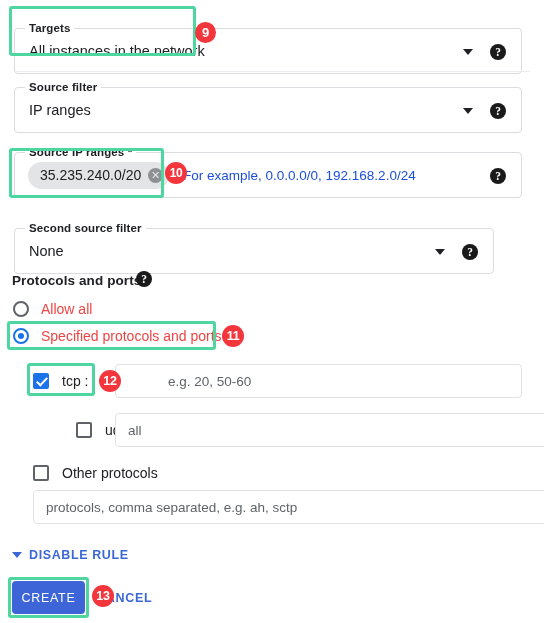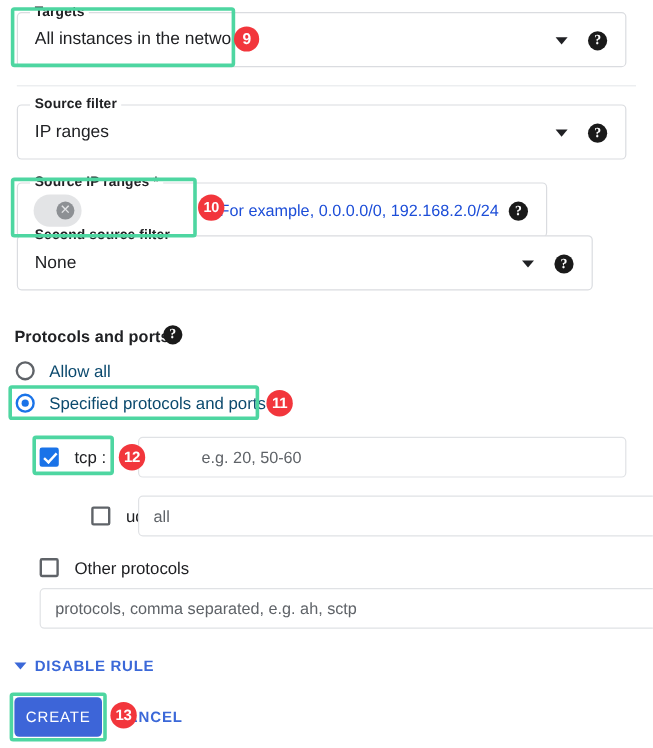--- a/index.html
+++ b/index.html
@@ -150,21 +150,21 @@
     content: "";
     position: absolute;
     left: 3px; top: 3px;
     width: 6px; height: 6px;
     border-radius: 50%;
     background: #1a73e8;
   }
   .radio-row .lbl {
     margin-left: 12px;
     font-size: 14px;
-    color: #0c4a6e;
+    color: #ef4444;
     white-space: nowrap;
   }
 
   
   .cbox-row {
     position: absolute;
     display: flex;
     align-items: center;
     height: 22px;
   }
@@ -276,46 +276,47 @@
     color: #fff;
     font-weight: bold;
     text-align: center;
     font-family: "Liberation Sans", sans-serif;
     letter-spacing: -0.3px;
   }
 </style>
 </head>
 <body>
 
-<div class="field" style="left:14px; top:10px; width:508px;">
+<div class="field" style="left:14px; top:28px; width:508px;">
   <span class="notch-label">Targets</span>
   <span class="value">All instances in the network</span>
   <span class="caret"></span>
   <span class="help">?</span>
 </div>
 
 <div class="divider" style="top:71px;"></div>
 
 <div class="field" style="left:14px; top:87px; width:508px;">
   <span class="notch-label">Source filter</span>
   <span class="value">IP ranges</span>
   <span class="caret"></span>
   <span class="help">?</span>
 </div>
 
-<div class="field" style="left:14px; top:152px; width:442px;">
+<div class="field" style="left:14px; top:152px; width:508px;">
   <span class="notch-label">Source IP ranges *</span>
   <span class="chip">
+    <span>35.235.240.0/20</span>
     <span class="chip-x">✕</span>
   </span>
   <span class="placeholder">For example, 0.0.0.0/0, 192.168.2.0/24</span>
   <span class="help">?</span>
 </div>
 
-<div class="field" style="left:14px; top:196px; width:480px;">
+<div class="field" style="left:14px; top:228px; width:480px;">
   <span class="notch-label">Second source filter</span>
   <span class="value">None</span>
   <span class="caret"></span>
   <span class="help">?</span>
 </div>
 
 <div class="section-head" style="left:12px; top:273px;">Protocols and ports</div>
 <span class="help" style="left:136px; top:271px;">?</span>
 
 <div class="radio-row" style="left:13px; top:298px;">

